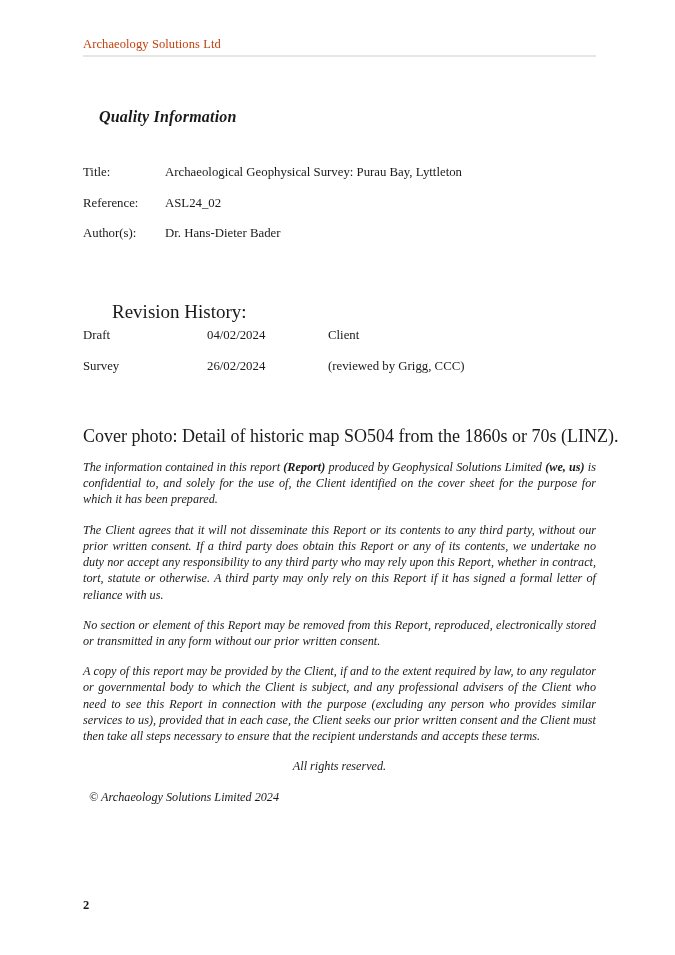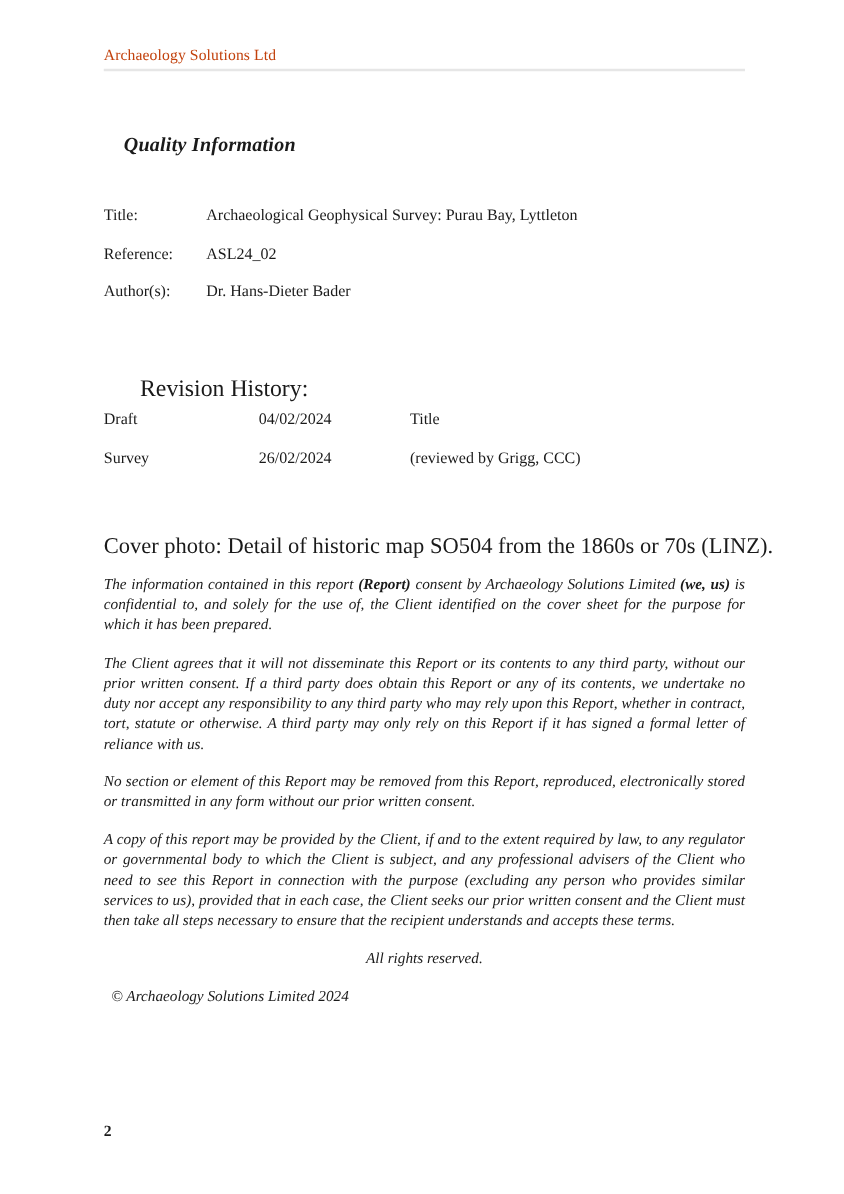--- a/index.html
+++ b/index.html
@@ -164,35 +164,35 @@
     </tbody>
   </table>
 
   <div class="revision-title">Revision History:</div>
 
   <table class="revision-table">
     <tbody>
       <tr>
         <td class="stage">Draft</td>
         <td class="date">04/02/2024</td>
-        <td class="author">Title</td>
+        <td class="author">Client</td>
       </tr>
       <tr>
         <td class="stage">Survey</td>
         <td class="date">26/02/2024</td>
         <td class="author">(reviewed by Grigg, CCC)</td>
       </tr>
     </tbody>
   </table>
 
   <div class="cover-note">Cover photo:  Detail of historic map SO504 from the 1860s or 70s (LINZ).</div>
 
   <div class="disclaimer">
 
-    <p><span>The information contained in this report </span><b>(Report)</b><span> consent by Archaeology Solutions Limited </span><b>(we, us)</b><span> is confidential to, and solely for the use of, the Client identified on the cover sheet for the purpose for which it has been prepared.</span></p>
+    <p><span>The information contained in this report </span><b>(Report)</b><span> produced by Geophysical Solutions Limited </span><b>(we, us)</b><span> is confidential to, and solely for the use of, the Client identified on the cover sheet for the purpose for which it has been prepared.</span></p>
 
     <p>The Client agrees that it will not disseminate this Report or its contents to any third party, without our prior written consent. If a third party does obtain this Report or any of its contents, we undertake no duty nor accept any responsibility to any third party who may rely upon this Report, whether in contract, tort, statute or otherwise. A third party may only rely on this Report if it has signed a formal letter of reliance with us.</p>
 
     <p>No section or element of this Report may be removed from this Report, reproduced, electronically stored or transmitted in any form without our prior written consent.</p>
 
     <p>A copy of this report may be provided by the Client, if and to the extent required by law, to any regulator or governmental body to which the Client is subject, and any professional advisers of the Client who need to see this Report in connection with the purpose (excluding any person who provides similar services to us), provided that in each case, the Client seeks our prior written consent and the Client must then take all steps necessary to ensure that the recipient understands and accepts these terms.</p>
 
     <p class="no-justify">All rights reserved.</p>
 
     <p class="copyright-line">© Archaeology Solutions Limited 2024</p>

